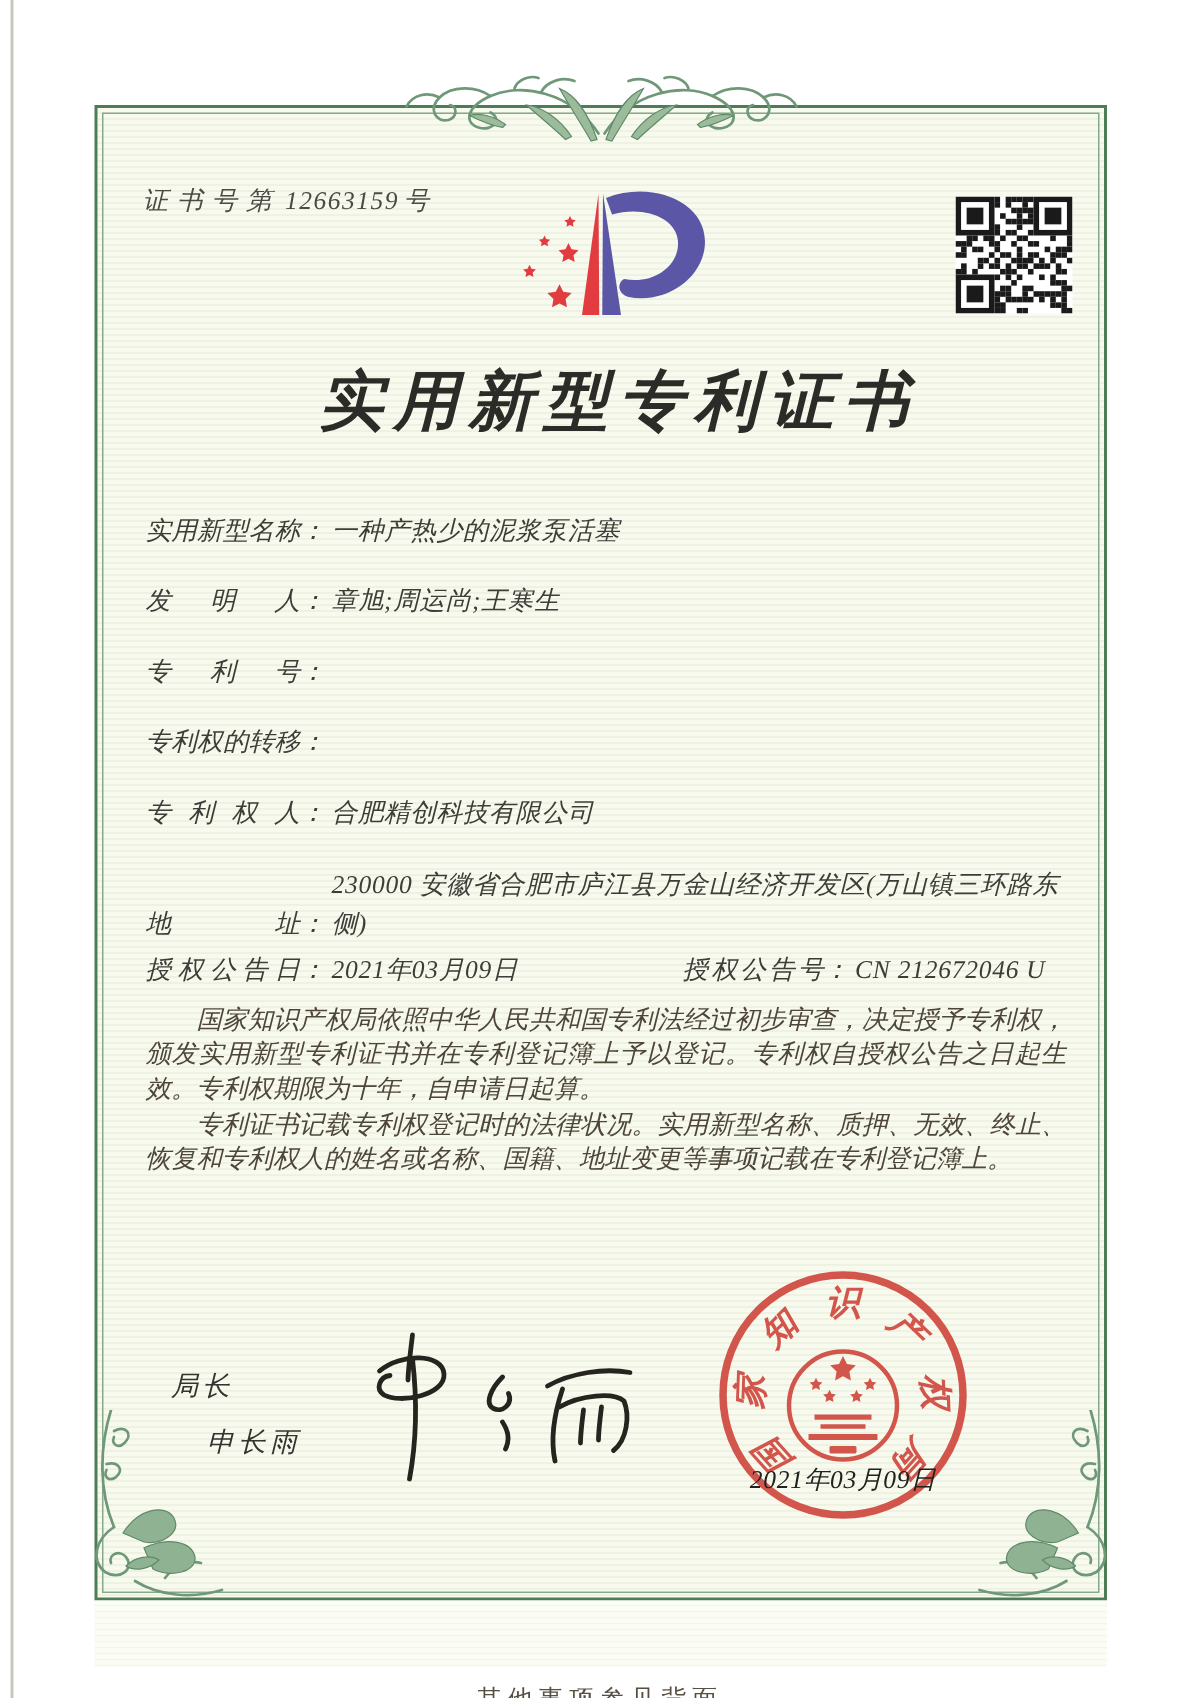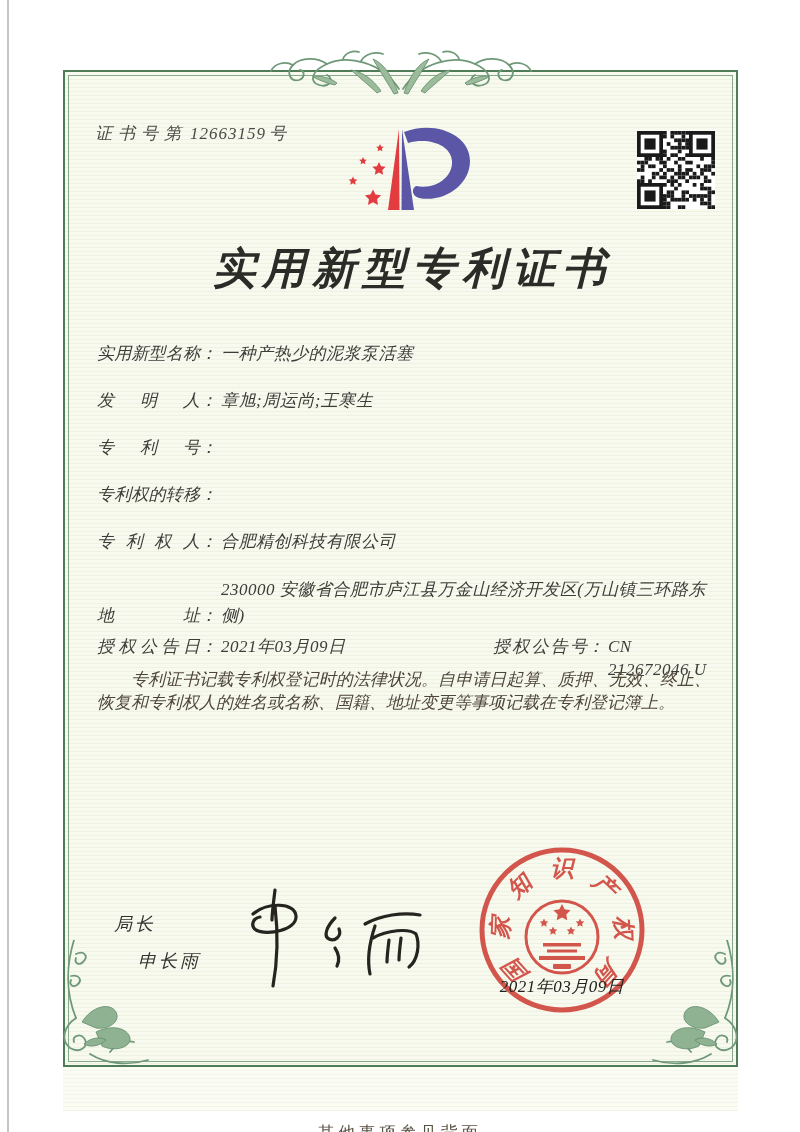--- a/index.html
+++ b/index.html
@@ -22,21 +22,21 @@
   .title{position:absolute;left:0;top:168px;width:100%;text-align:center;font-size:43px;line-height:58px;
          font-weight:700;letter-spacing:7px;color:#2b2b28;padding-left:12px;}
   
   .fields{position:absolute;left:32px;top:270px;width:615px;font-size:17px;color:#3d3d38;}
   .row{display:flex;align-items:flex-end;line-height:23px;margin-bottom:24px;}
   .lbl{display:inline-block;width:103px;text-align:justify;text-align-last:justify;flex:0 0 103px;}
   .colon{flex:0 0 auto;margin-right:4px;}
   .val{flex:1 1 auto;letter-spacing:0.5px;}
   .row-address{line-height:26px;margin-bottom:6px;}
   .row-grant{position:relative;margin-bottom:0;}
-  .grant-no{position:absolute;left:358px;top:0;display:flex;margin-left:38px;}
+  .grant-no{position:absolute;left:358px;top:0;display:flex;}
   .grant-no .lbl{width:94px;flex-basis:94px;}
   
   .paras{position:absolute;left:32px;top:596px;width:614px;font-size:17px;line-height:23.2px;
          color:#4f463a;text-align:justify;}
   .paras p{margin:0;text-indent:2em;}
   
   .sign-title{position:absolute;left:49px;top:840px;font-size:18px;letter-spacing:3px;color:#33332f;}
   .sign-name{position:absolute;left:49px;top:877px;font-size:18px;letter-spacing:3px;color:#33332f;margin-left:24px;}
   .signature{position:absolute;left:158px;top:812px;width:205px;height:110px;}
   .seal{position:absolute;left:412px;top:773px;width:170px;height:170px;}
@@ -312,21 +312,22 @@
           <span class="val">2021年03月09日</span>
         <span class="grant-no">
           <span class="lbl">授权公告号</span>
             <span class="colon">：</span>
             <span class="val">CN 212672046 U</span>
         </span>
       </div>
     </div>
 
     <div class="paras">
-      <p>专利证书记载专利权登记时的法律状况。自申请日起算、质押、无效、终止、恢复和专利权人的姓名或名称、国籍、地址变更等事项记载在专利登记簿上。</p>
+      <p>国家知识产权局依照中华人民共和国专利法经过初步审查，决定授予专利权，颁发实用新型专利证书并在专利登记簿上予以登记。专利权自授权公告之日起生效。专利权期限为十年，自申请日起算。</p>
+      <p>专利证书记载专利权登记时的法律状况。实用新型名称、质押、无效、终止、恢复和专利权人的姓名或名称、国籍、地址变更等事项记载在专利登记簿上。</p>
     </div>
 
     <div class="sign-title">局长</div>
     <div class="sign-name">申长雨</div>
 
     <svg class="signature" viewBox="0 0 205 110">
       <g stroke="#26241f" stroke-width="3.2" fill="none" stroke-linecap="round" stroke-linejoin="round">
         <path d="M52,6 C50,22 49,30 49,36"></path>
         <path d="M30,30 C44,18 72,18 73,32 C74,46 44,52 33,46 C27,42 30,34 37,33"></path>
         <path d="M52,22 C55,48 55,75 50,102"></path>

